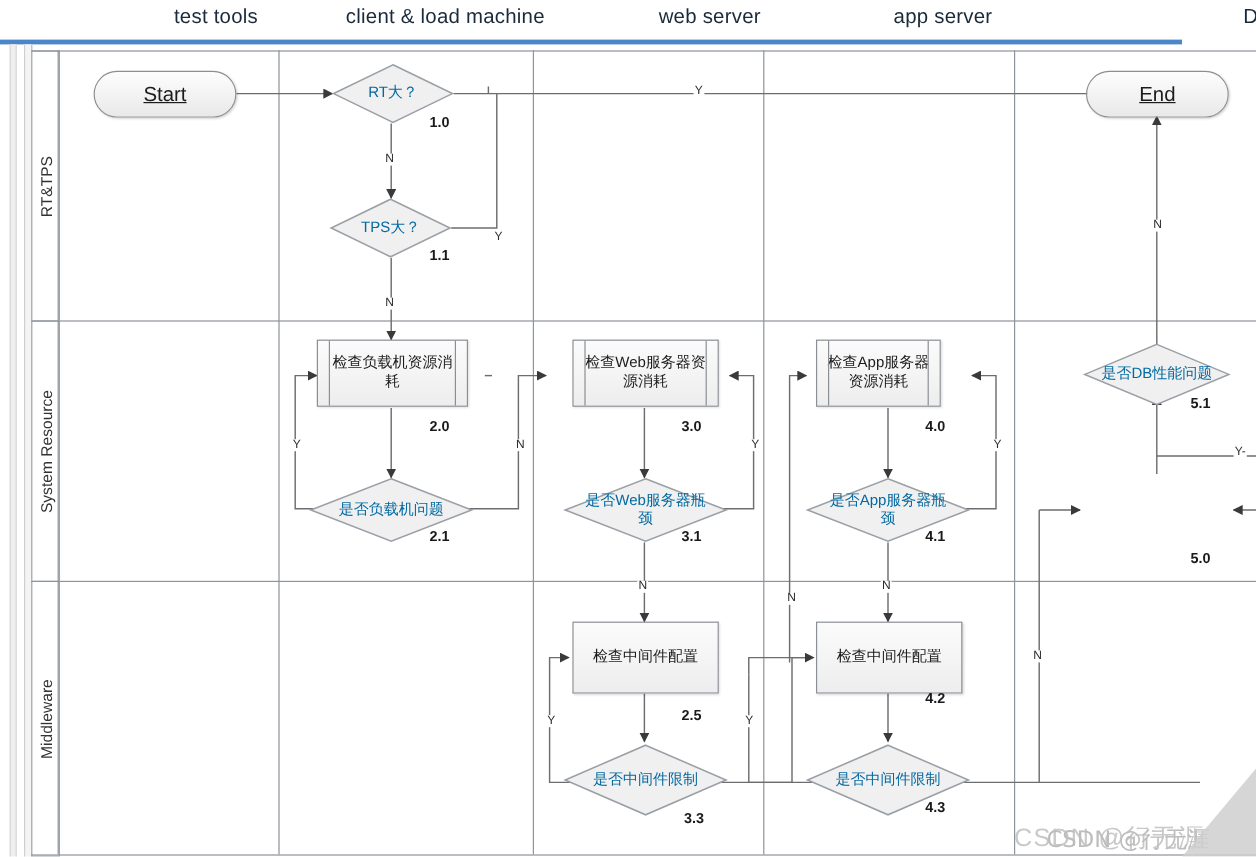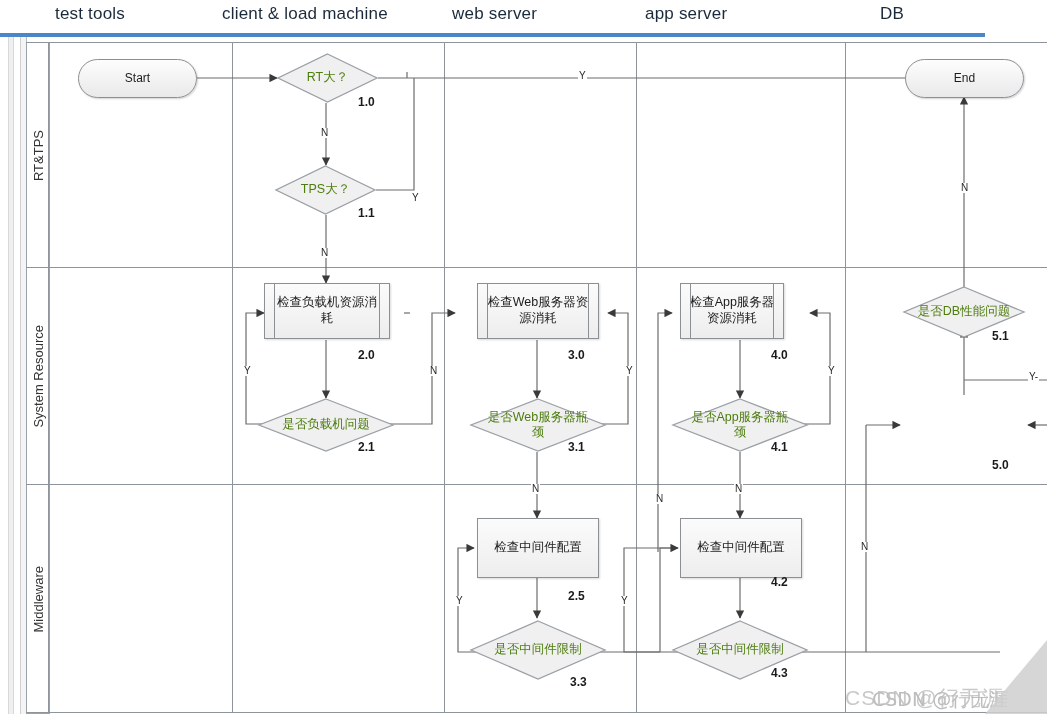--- a/index.html
+++ b/index.html
@@ -1,21 +1,21 @@
 <!DOCTYPE html>
 <html><head>
 <meta charset="utf-8">
 <style>
   html,body{margin:0;padding:0;background:#ffffff;}
   body{font-family:"Liberation Sans","DejaVu Sans",sans-serif;}
   #stage{position:relative;width:1047px;height:714px;background:#fff;overflow:hidden;}
 
   
   .hdr-band{position:absolute;left:0;top:0;width:1047px;height:33px;background:#fff;}
-  .hdr-label{position:absolute;top:4px;font-size:17px;color:#1b2a3a;text-align:left;
+  .hdr-label{position:absolute;top:4px;font-size:17px;color:#1b2a3a;text-align:right;
              font-family:"Liberation Sans",sans-serif;letter-spacing:.2px;white-space:nowrap;}
   .blue-rule{position:absolute;left:0;top:33px;height:4px;width:985px;background:#4a86c8;}
 
   
   .side-strip{position:absolute;left:8px;top:37px;width:4px;height:677px;background:#efefef;border-left:1px solid #d8d8d8;border-right:1px solid #d8d8d8;}
   .side-strip2{position:absolute;left:20px;top:37px;width:5px;height:677px;background:#f4f4f4;border-left:1px solid #cfcfcf;border-right:1px solid #b9b9b9;}
   .lane-title{position:absolute;left:26px;width:22px;border:1px solid #9aa3ab;background:#ffffff;
               display:flex;align-items:center;justify-content:center;}
   .lane-title span{writing-mode:vertical-rl;transform:rotate(180deg);font-size:13px;color:#333;
                    font-family:"Liberation Sans",sans-serif;white-space:nowrap;}
@@ -23,31 +23,31 @@
   
   .vline{position:absolute;width:1px;background:#8d949b;}
   .hline{position:absolute;height:1px;background:#8d949b;}
 
   
   .shape{position:absolute;box-sizing:border-box;display:flex;align-items:center;justify-content:center;
          text-align:center;font-size:12.5px;color:#1c1c1c;line-height:1.25;
          font-family:"Liberation Sans","DejaVu Sans",sans-serif;}
   .term{border:1.4px solid #8b9096;border-radius:22px;
         background:linear-gradient(180deg,#fdfdfd 0%,#f2f2f2 55%,#e9e9e9 100%);
-        box-shadow:1px 1px 2px rgba(0,0,0,.18);font-size:12px;}
+        box-shadow:1px 1px 2px rgba(0,0,0,.18);font-size:17px;text-decoration:underline;}
   .proc{border:1.4px solid #8b9096;
         background:linear-gradient(180deg,#fbfbfb 0%,#f3f3f3 60%,#ededed 100%);
         box-shadow:1px 1px 2px rgba(0,0,0,.15);padding:0 6px;align-items:center;}
   .proc.pred::before,.proc.pred::after{content:"";position:absolute;top:0;bottom:0;width:1.4px;background:#8b9096;}
   .proc.pred::before{left:9px;}
   .proc.pred::after{right:9px;}
   .dia-wrap{position:absolute;}
   .dia-wrap svg{position:absolute;left:0;top:0;overflow:visible;}
   .dia-txt{position:absolute;left:0;top:0;right:0;bottom:0;display:flex;align-items:center;
-           justify-content:center;text-align:center;font-size:12.5px;color:#4d7c0f;line-height:1.22;
+           justify-content:center;text-align:center;font-size:12.5px;color:#0369a1;line-height:1.22;
            font-family:"Liberation Sans","DejaVu Sans",sans-serif;padding:0 14px;box-sizing:border-box;}
 
   .num{position:absolute;font-size:12px;color:#1a1a1a;font-family:"Liberation Sans",sans-serif;font-weight:600;}
   .lbl{position:absolute;font-size:10px;color:#2a2a2a;background:#fff;padding:0 1px;
        font-family:"Liberation Sans",sans-serif;line-height:1;}
 
   
   #links{position:absolute;left:0;top:0;width:1047px;height:714px;pointer-events:none;}
 
   

